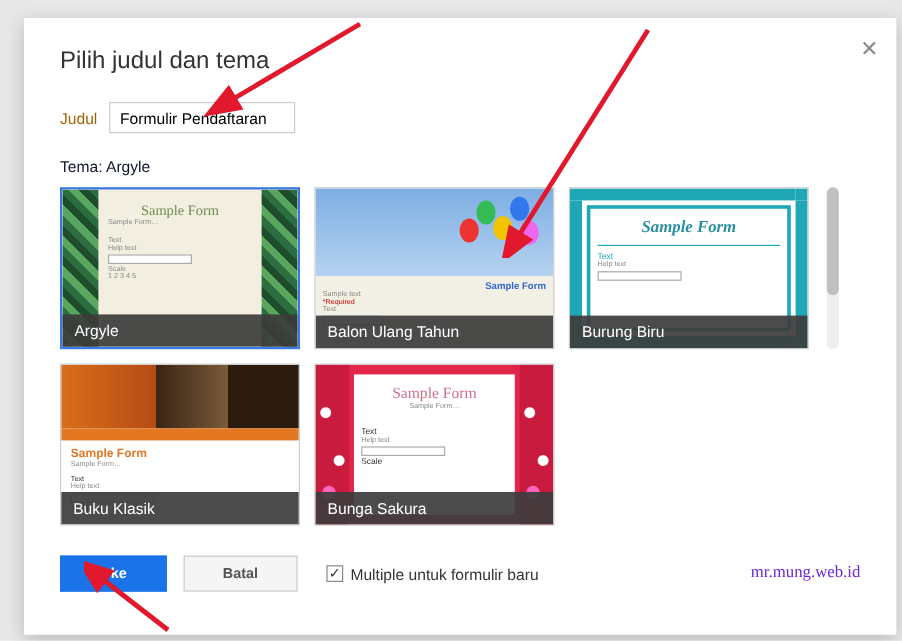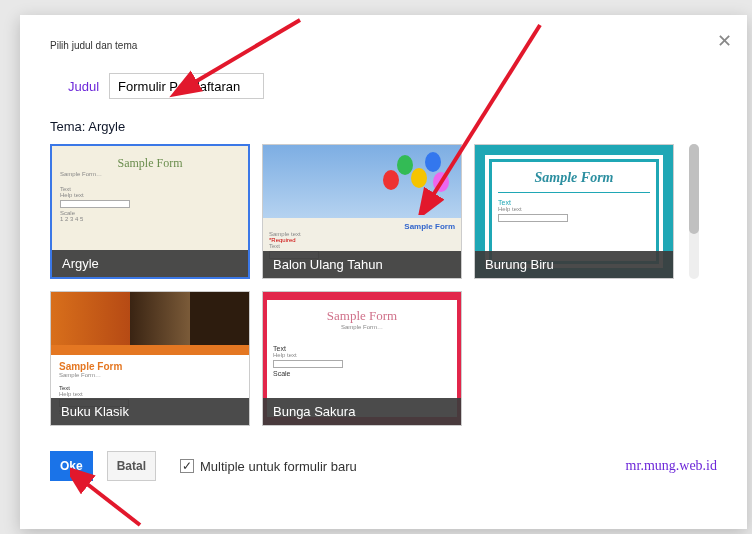--- a/index.html
+++ b/index.html
@@ -25,34 +25,33 @@
   }
   .close-btn {
     position: absolute;
     right: 15px;
     top: 15px;
     font-size: 18px;
     color: #888;
     cursor: pointer;
   }
   .dialog-title {
-    font-size: 10px;
+    font-size: 20px;
     color: #333;
     margin-bottom: 22px;
     font-weight: normal;
   }
   .field-row {
     display: flex;
     align-items: center;
     margin-bottom: 20px;
   }
   .field-label {
     margin-right: 10px;
-    color: #6d28d9;
-    margin-left: 18px;
+    color: #a16207;
   }
   .text-input {
     border: 1px solid #ccc;
     padding: 5px 8px;
     font-size: 13px;
     width: 155px;
     height: 26px;
   }
   .tema-label {
     margin-bottom: 10px;
@@ -74,21 +73,20 @@
     background: #f5f5f5;
     cursor: pointer;
     overflow: hidden;
   }
   .theme-card.selected {
     border: 2px solid #3b78e7;
   }
   .theme-preview {
     position: absolute;
     inset: 0;
-    flex-direction: column;
   }
   .theme-caption {
     position: absolute;
     left: 0; right: 0; bottom: 0;
     background: rgba(60,60,60,0.92);
     color: #fff;
     padding: 6px 10px;
     font-size: 13px;
   }
   .scrollbar {
@@ -107,21 +105,21 @@
     background: #c0c0c0;
     border-radius: 5px;
   }
   .footer {
     margin-top: 25px;
     display: flex;
     align-items: center;
     gap: 14px;
   }
   .btn {
-    padding: 7px 9px;
+    padding: 7px 32px;
     border: 1px solid #ccc;
     background: #f5f5f5;
     font-size: 12px;
     font-weight: bold;
     color: #555;
     cursor: pointer;
   }
   .btn-primary {
     background: #1a73e8;
     border-color: #1a73e8;

